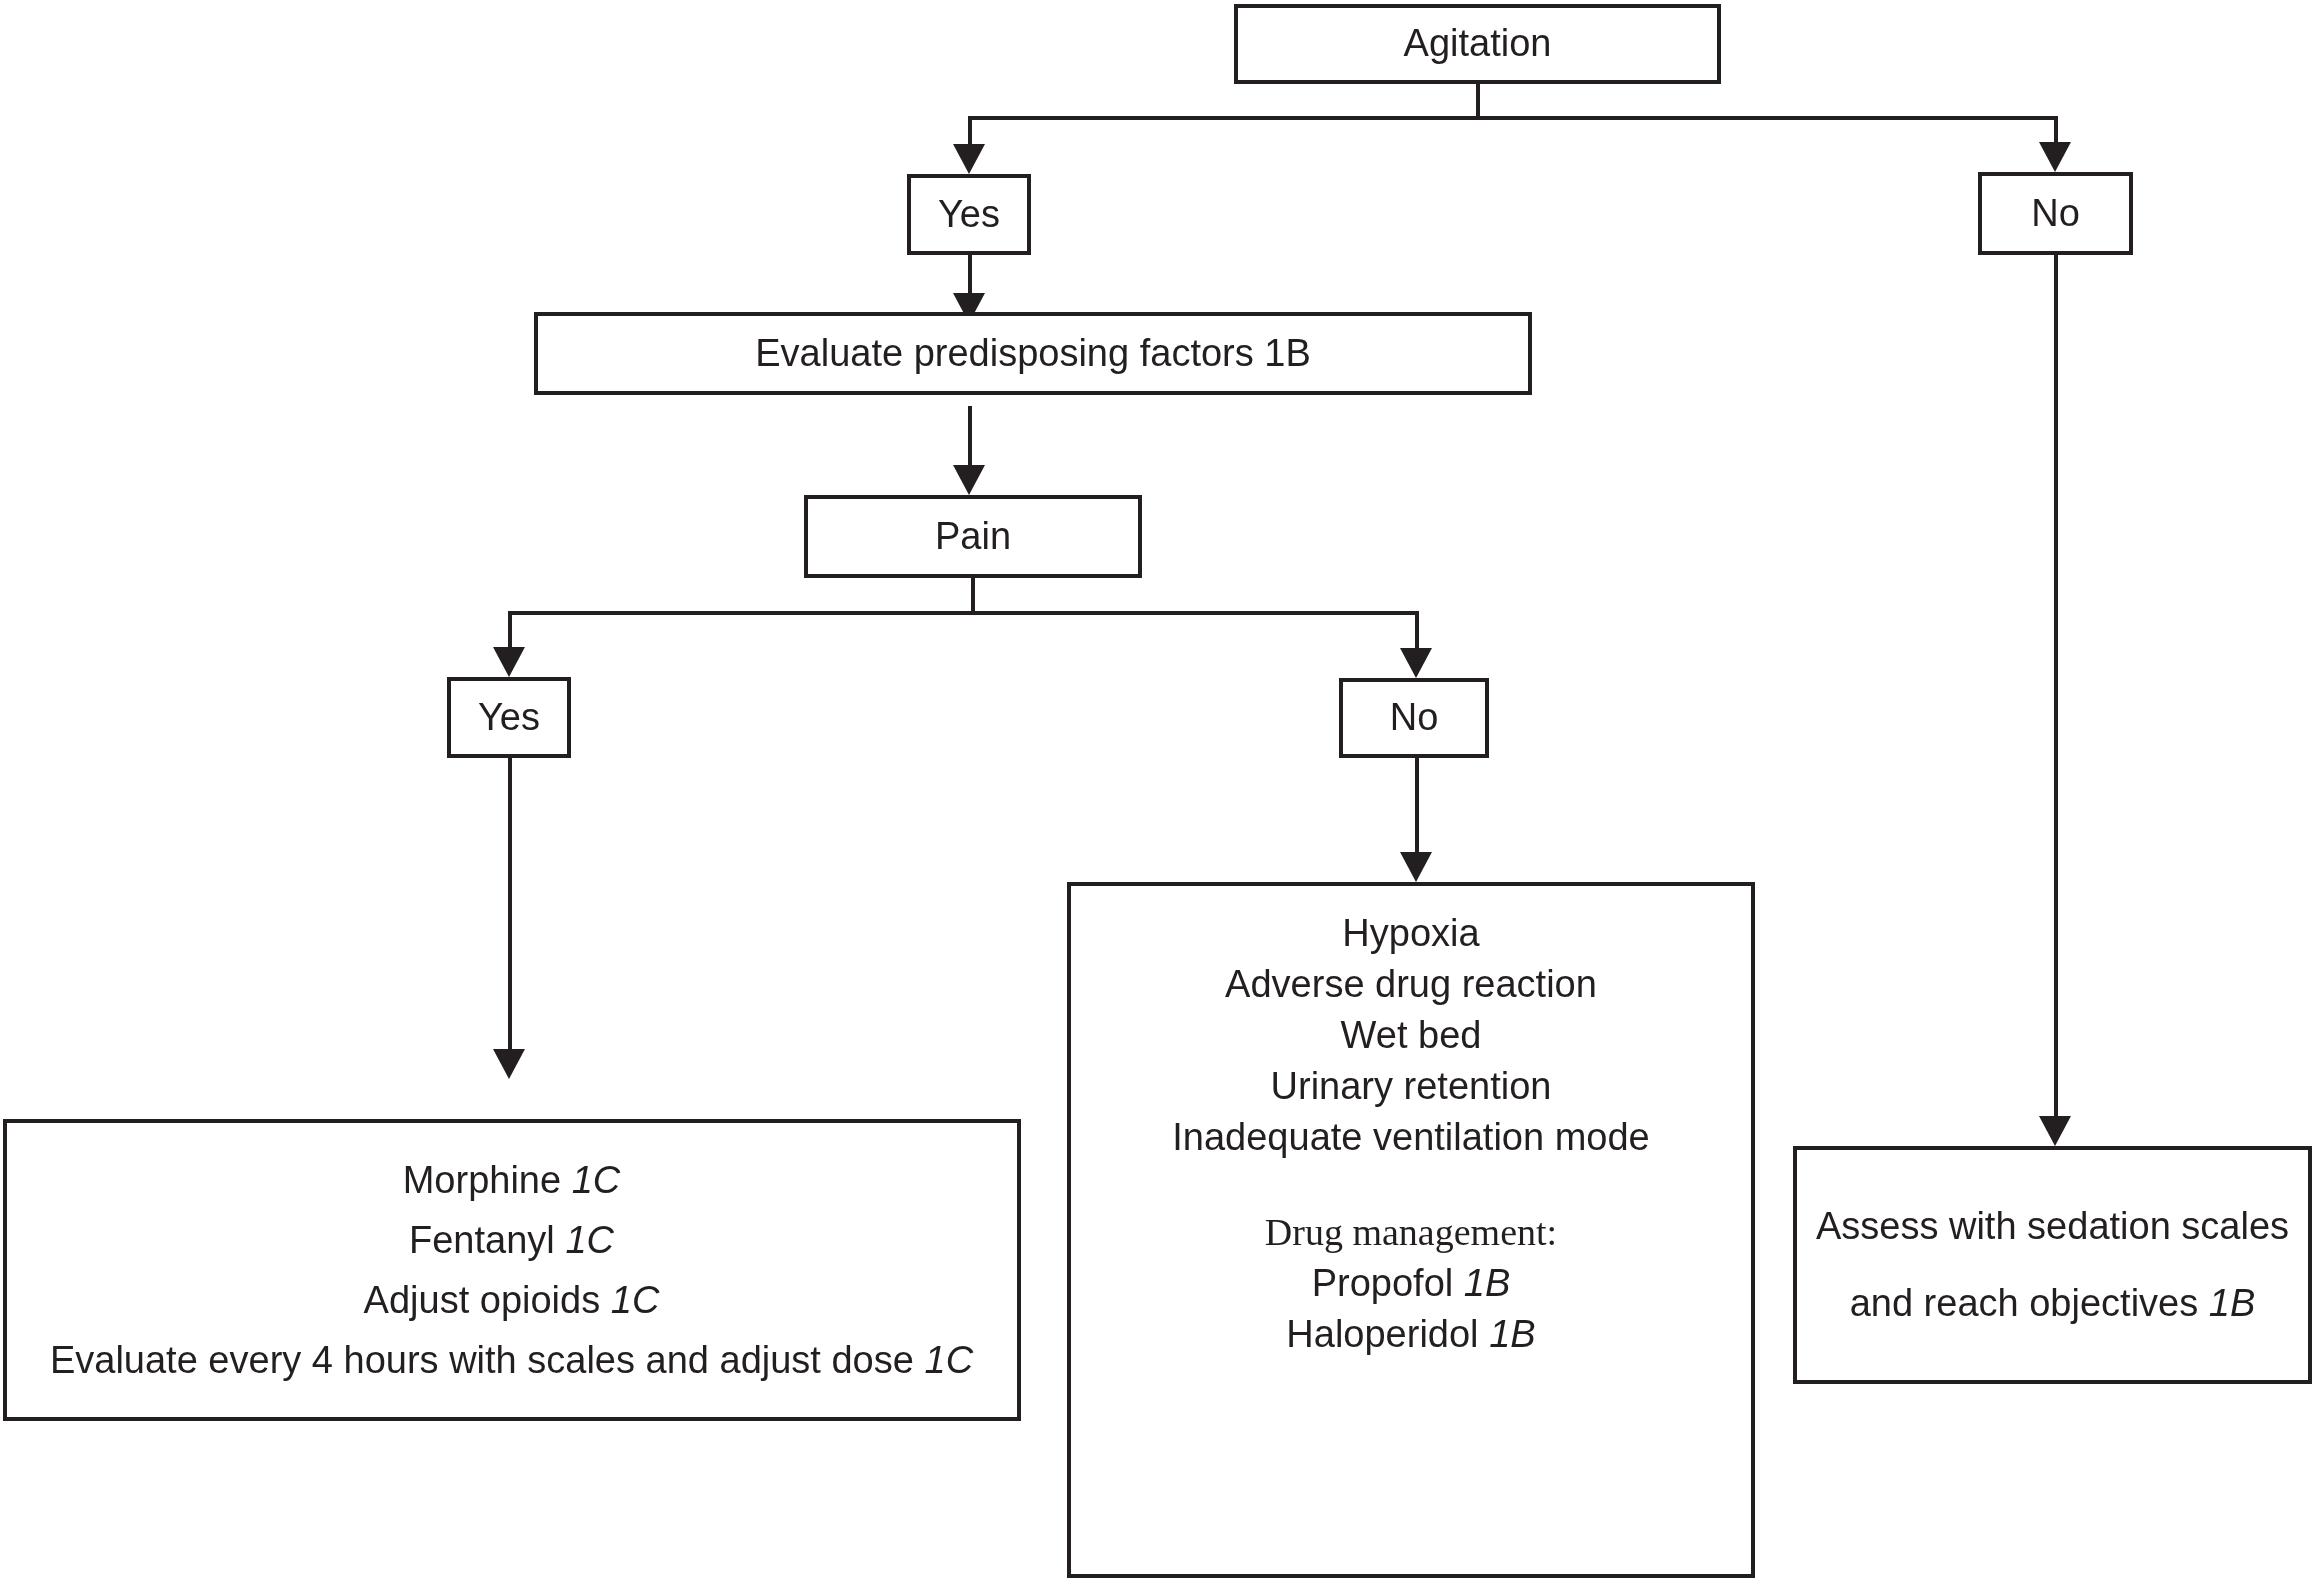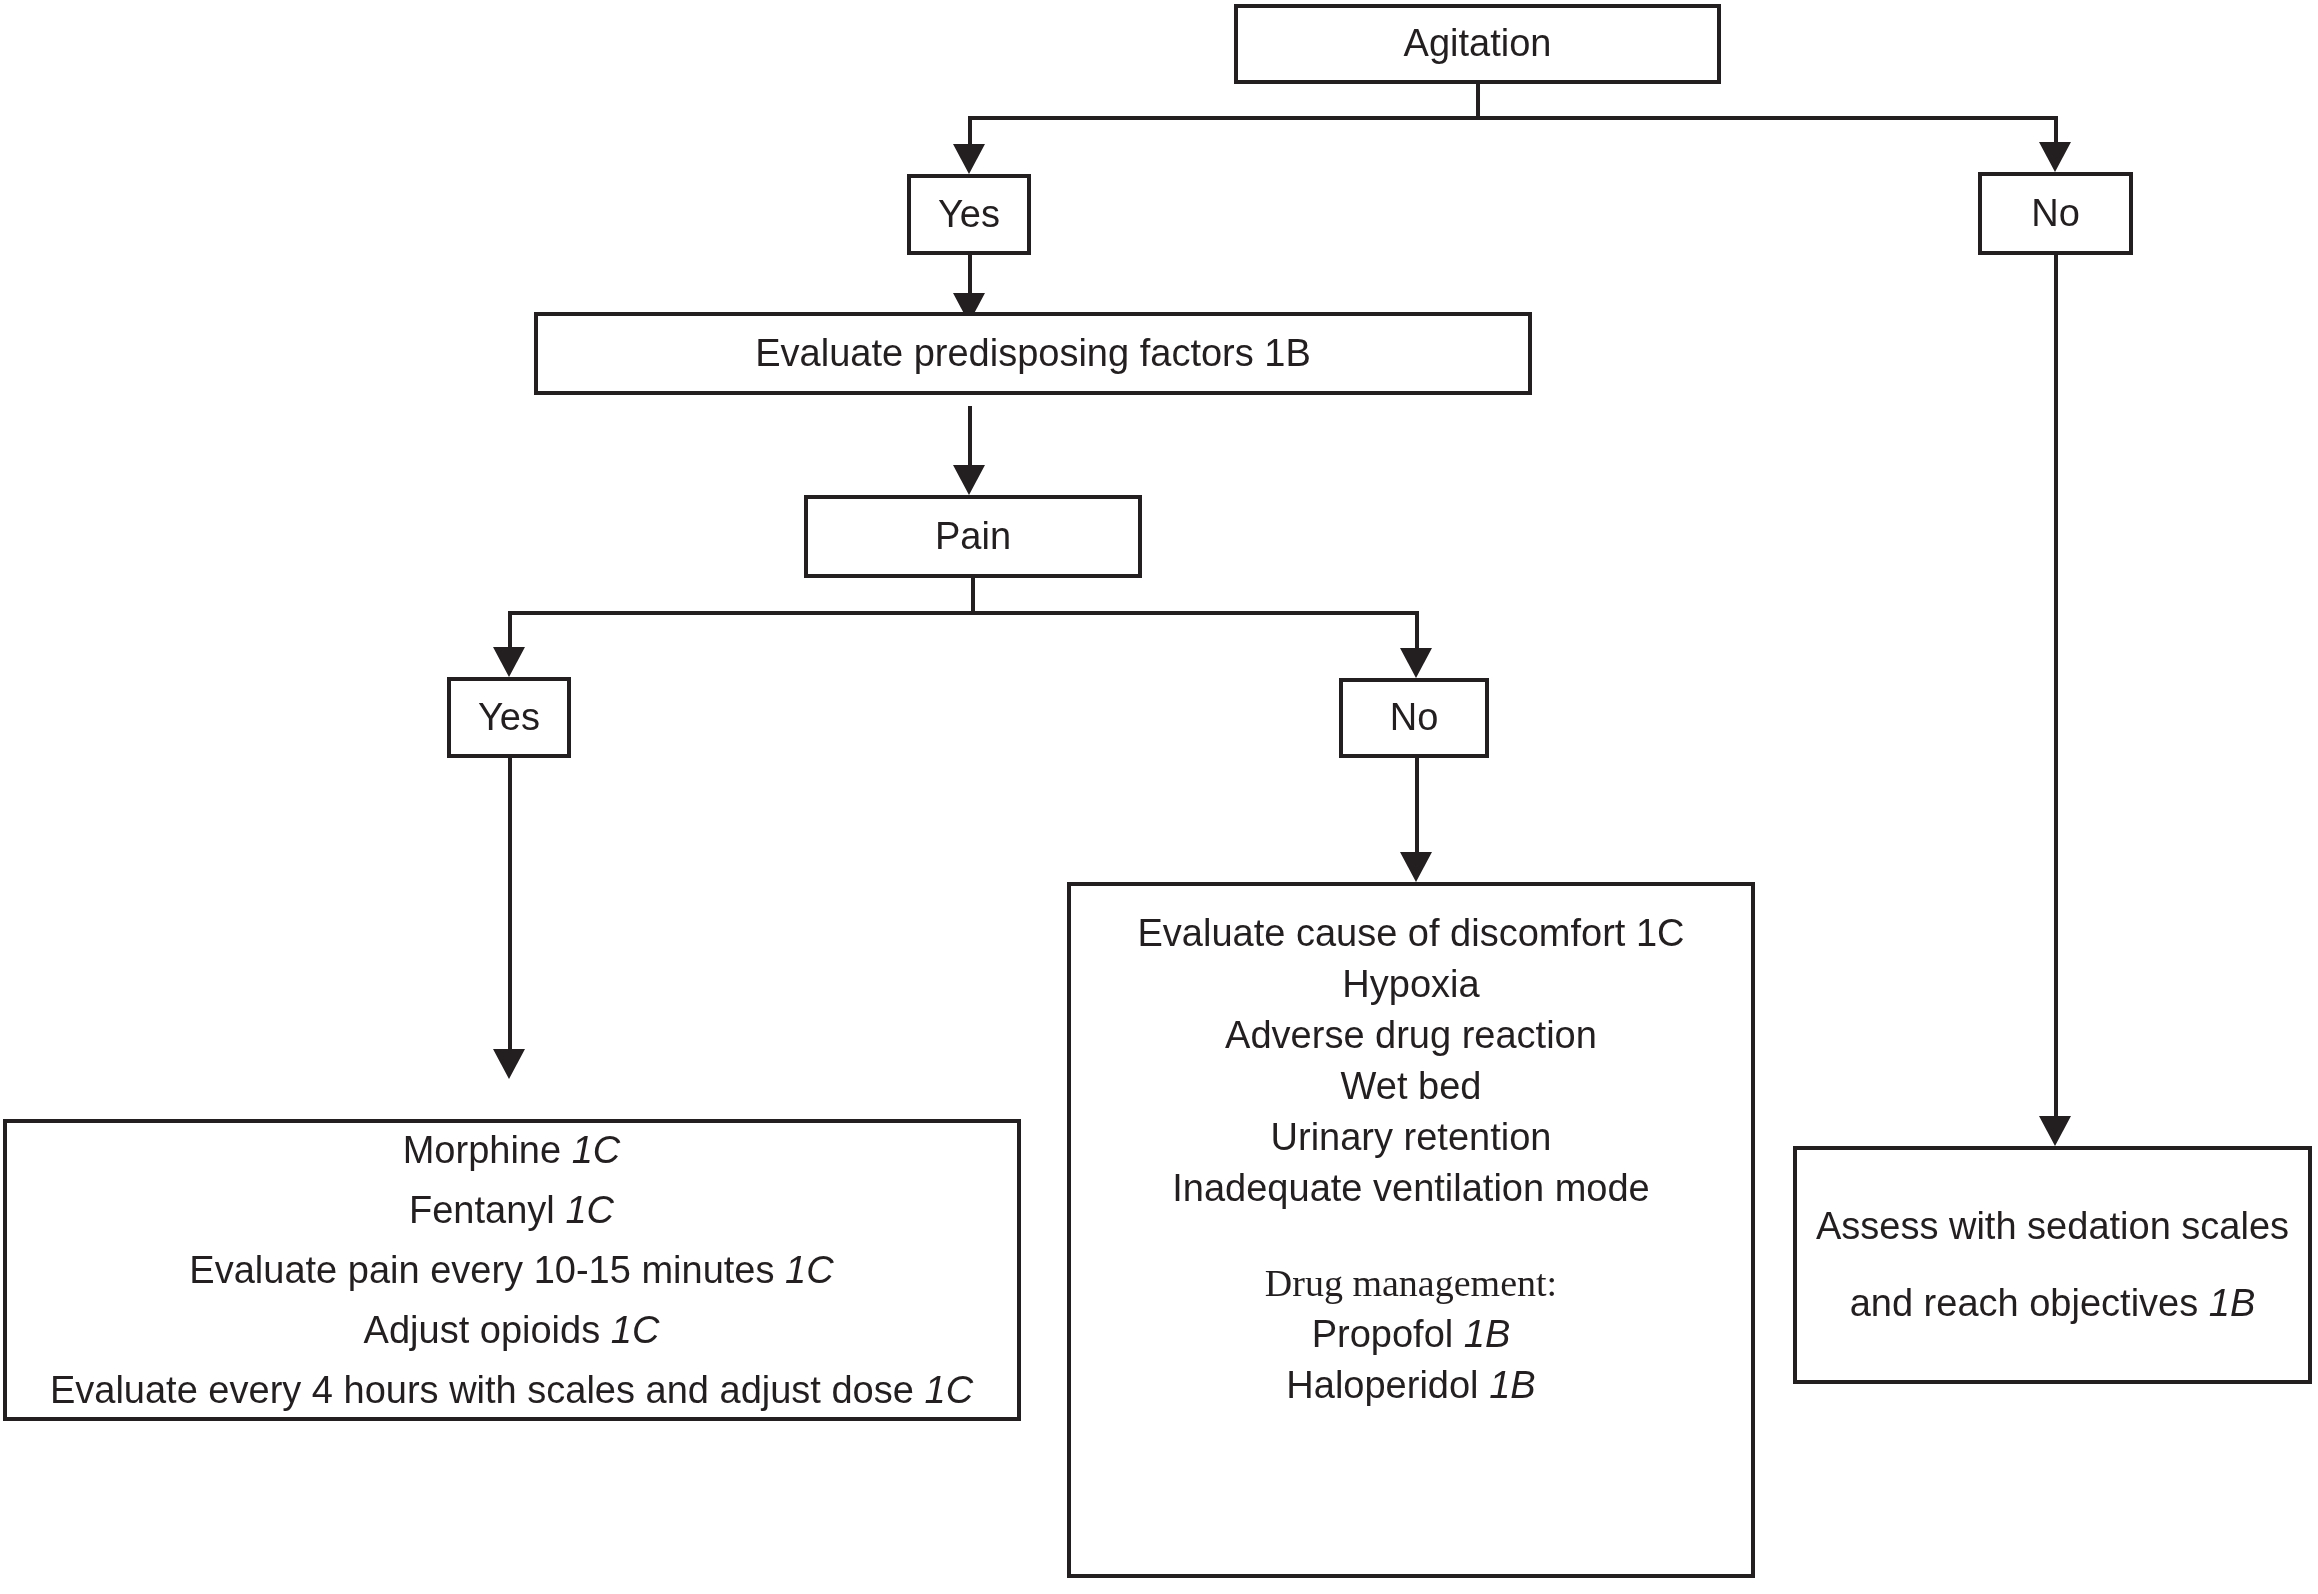--- a/index.html
+++ b/index.html
@@ -124,34 +124,30 @@
 
   <div class="node multi lh70" style="left:2.5px;top:1119px;width:1018px;height:302px;">
     <div class="lines-center">
       <div class="line">
         <span>Morphine</span><span class="grade">1C</span>
       </div>
       <div class="line">
         <span>Fentanyl</span><span class="grade">1C</span>
       </div>
       <div class="line">
-        <span>Evaluate pain every 10-15 minutes</span><span class="grade">1C</span>
-      </div>
-      <div class="line">
         <span>Adjust opioids</span><span class="grade">1C</span>
       </div>
       <div class="line">
         <span>Evaluate every 4 hours with scales and adjust dose</span><span class="grade">1C</span>
       </div>
     </div>
   </div>
 
   <div class="node multi" style="left:1067px;top:882px;width:688px;height:696px;">
     <div class="mid-text">
-      <div class="line">Evaluate cause of discomfort 1C</div>
       <div class="line">Hypoxia</div>
       <div class="line">Adverse drug reaction</div>
       <div class="line">Wet bed</div>
       <div class="line">Urinary retention</div>
       <div class="line">Inadequate ventilation mode</div>
       <div class="line drug-gap">Drug management:</div>
       <div class="line">
         <span>Propofol</span><span class="grade">1B</span>
       </div>
       <div class="line">

